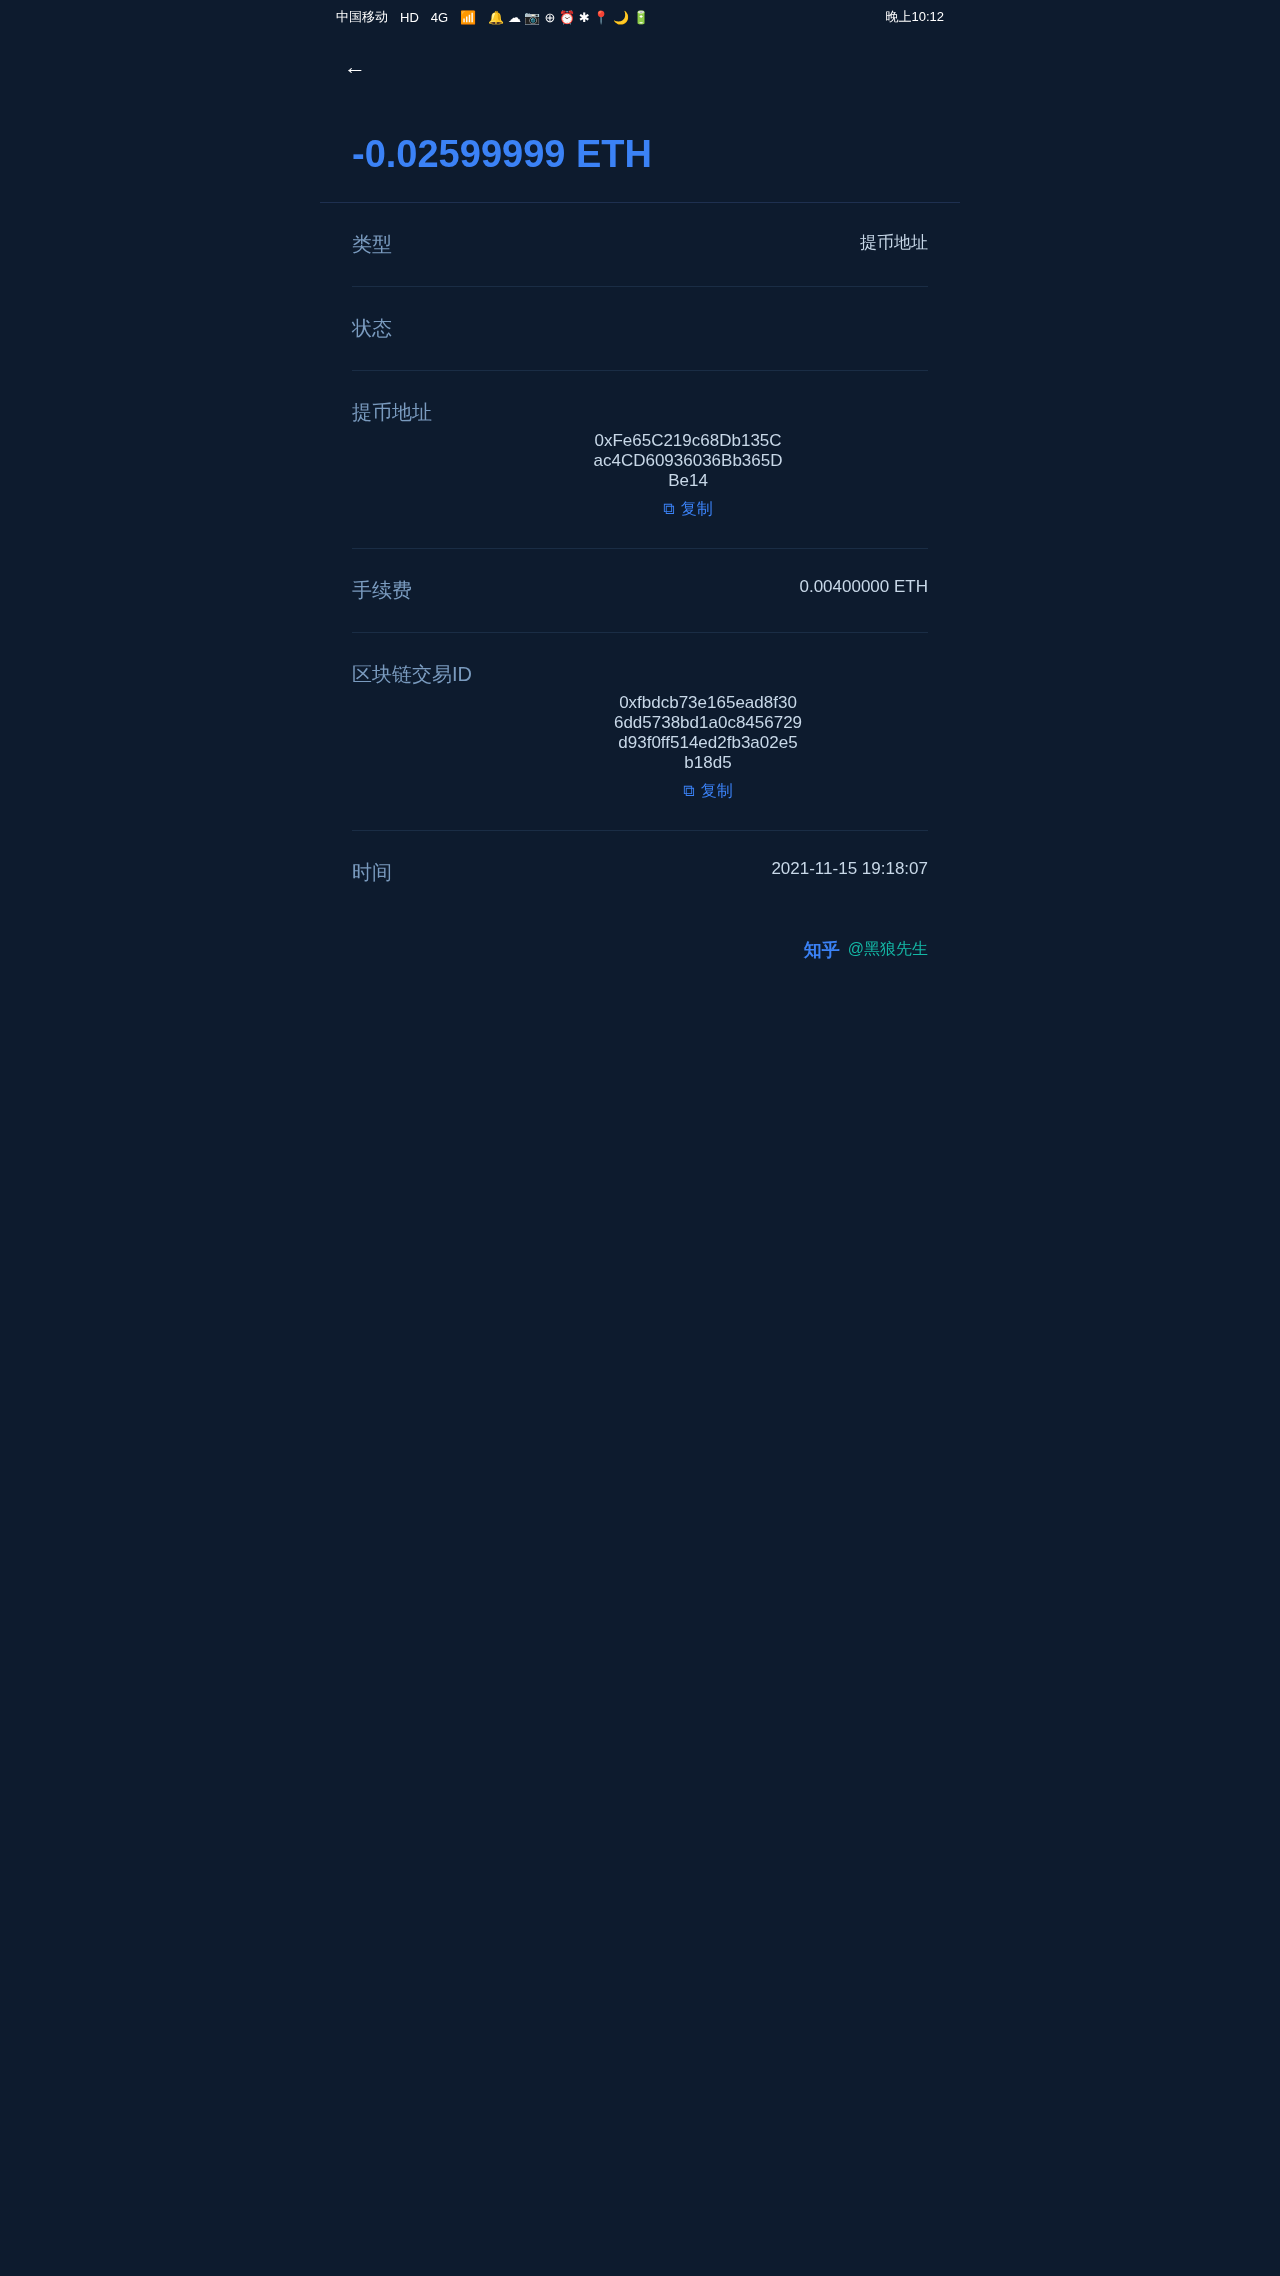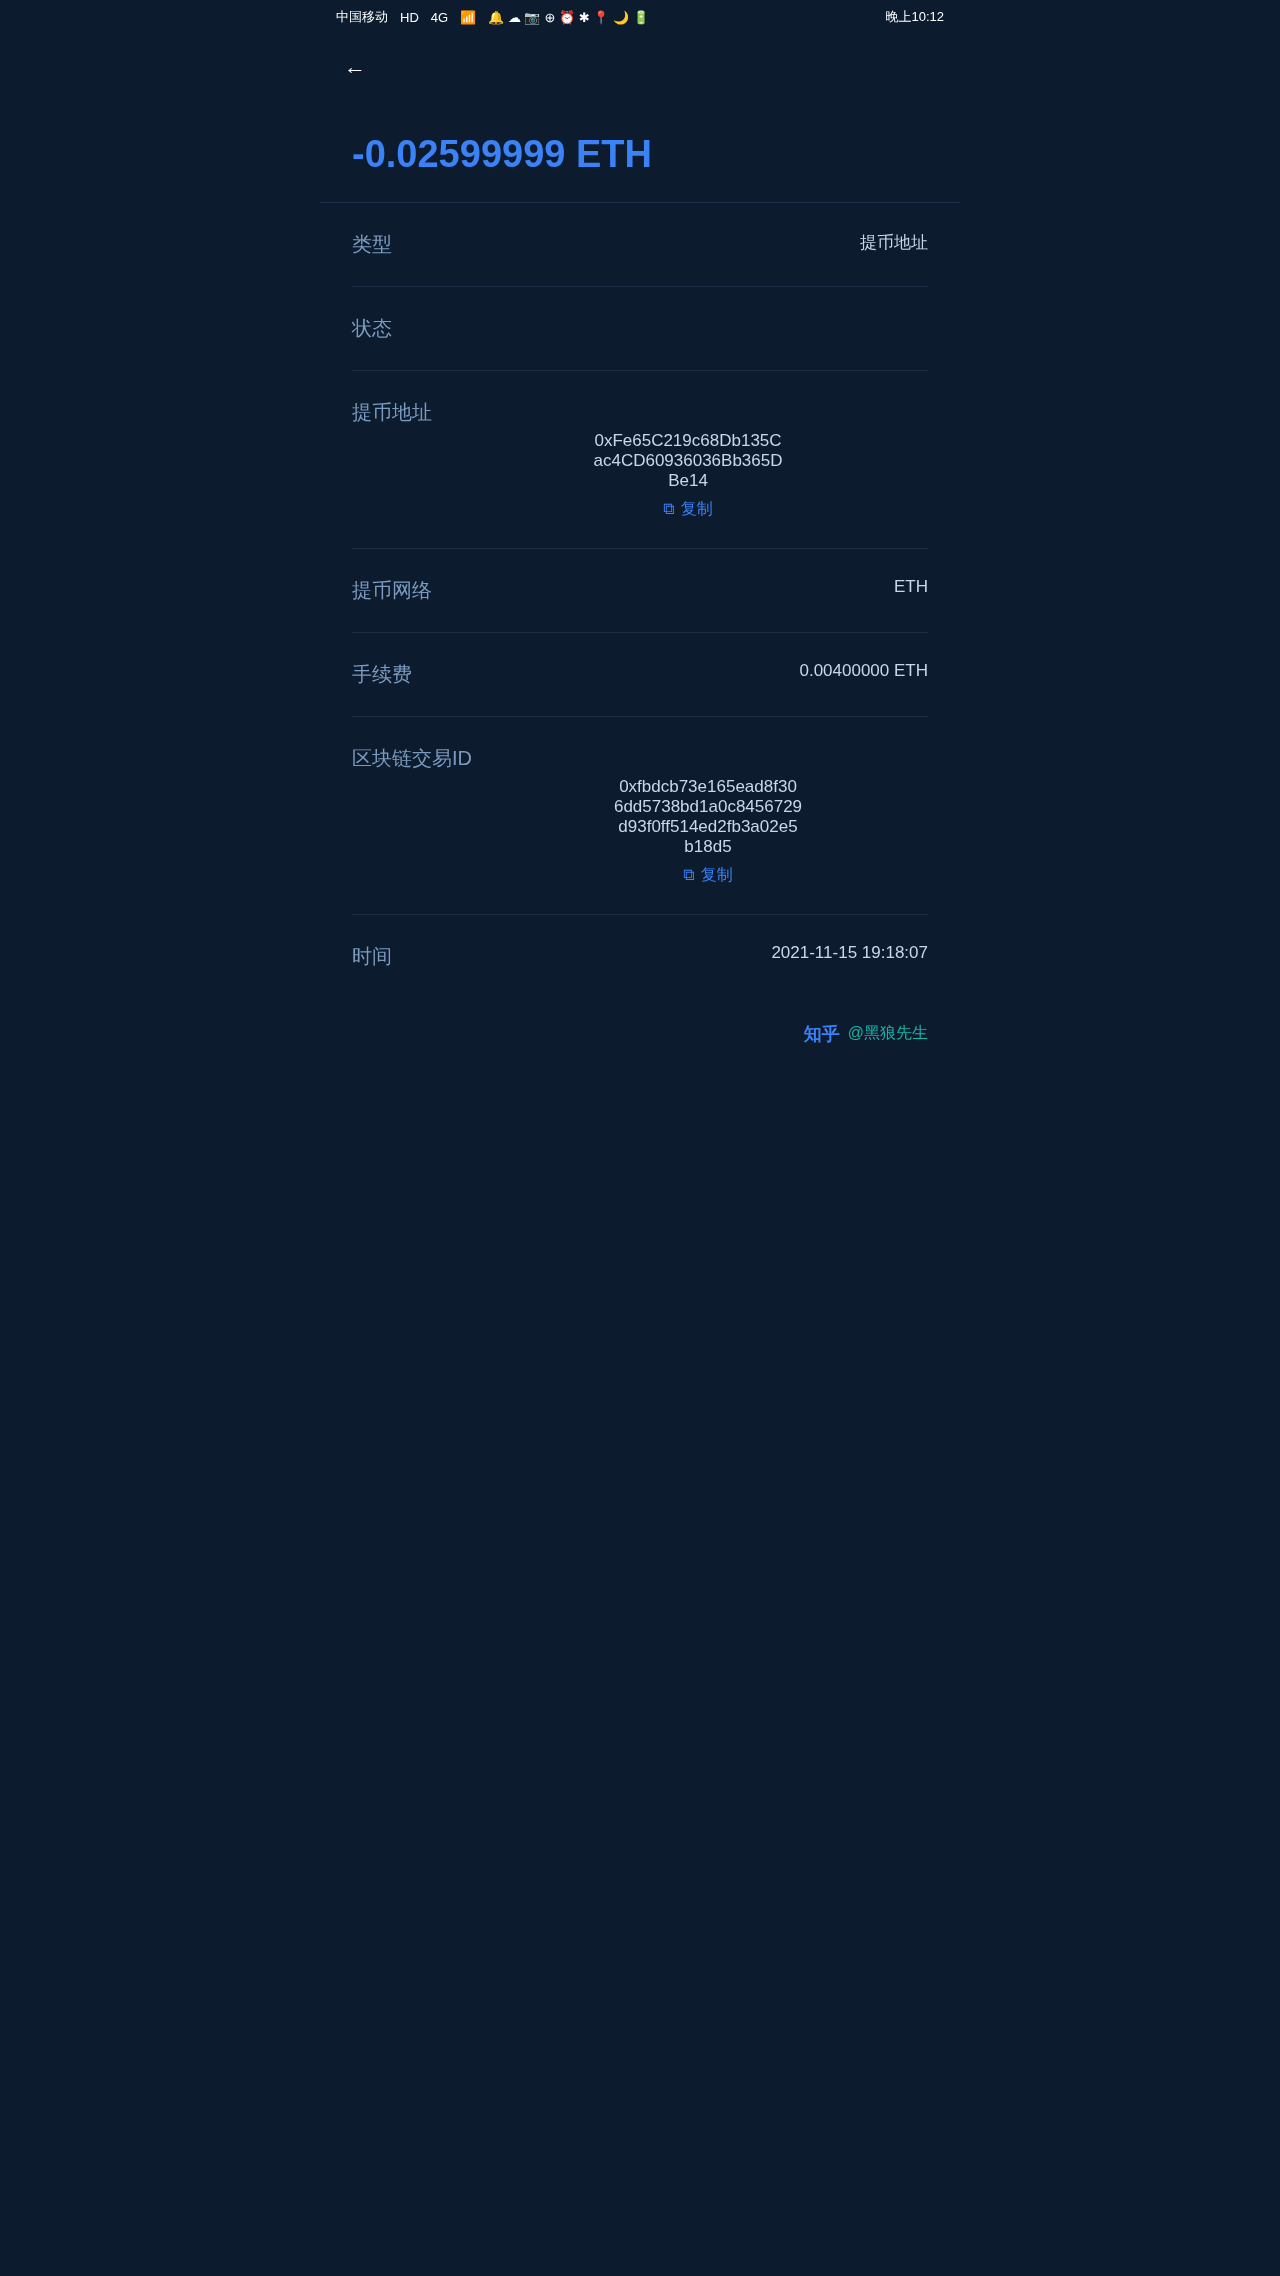--- a/index.html
+++ b/index.html
@@ -178,24 +178,20 @@
       <span>0xFe65C219c68Db135C</span>
       <span>ac4CD60936036Bb365D</span>
       <span>Be14</span>
       <button class="copy-btn">
         <span class="copy-icon">⧉</span>
         <span>复制</span>
       </button>
     </div>
   </div>
 
-  <div class="detail-row">
-    <span class="detail-label">提币网络</span>
-    <span class="detail-value">ETH</span>
-  </div>
 
   <div class="detail-row">
     <span class="detail-label">手续费</span>
     <span class="detail-value">0.00400000 ETH</span>
   </div>
 
   <div class="detail-row">
     <span class="detail-label">区块链交易ID</span>
     <div class="detail-value detail-value-multiline">
       <span>0xfbdcb73e165ead8f30</span>

